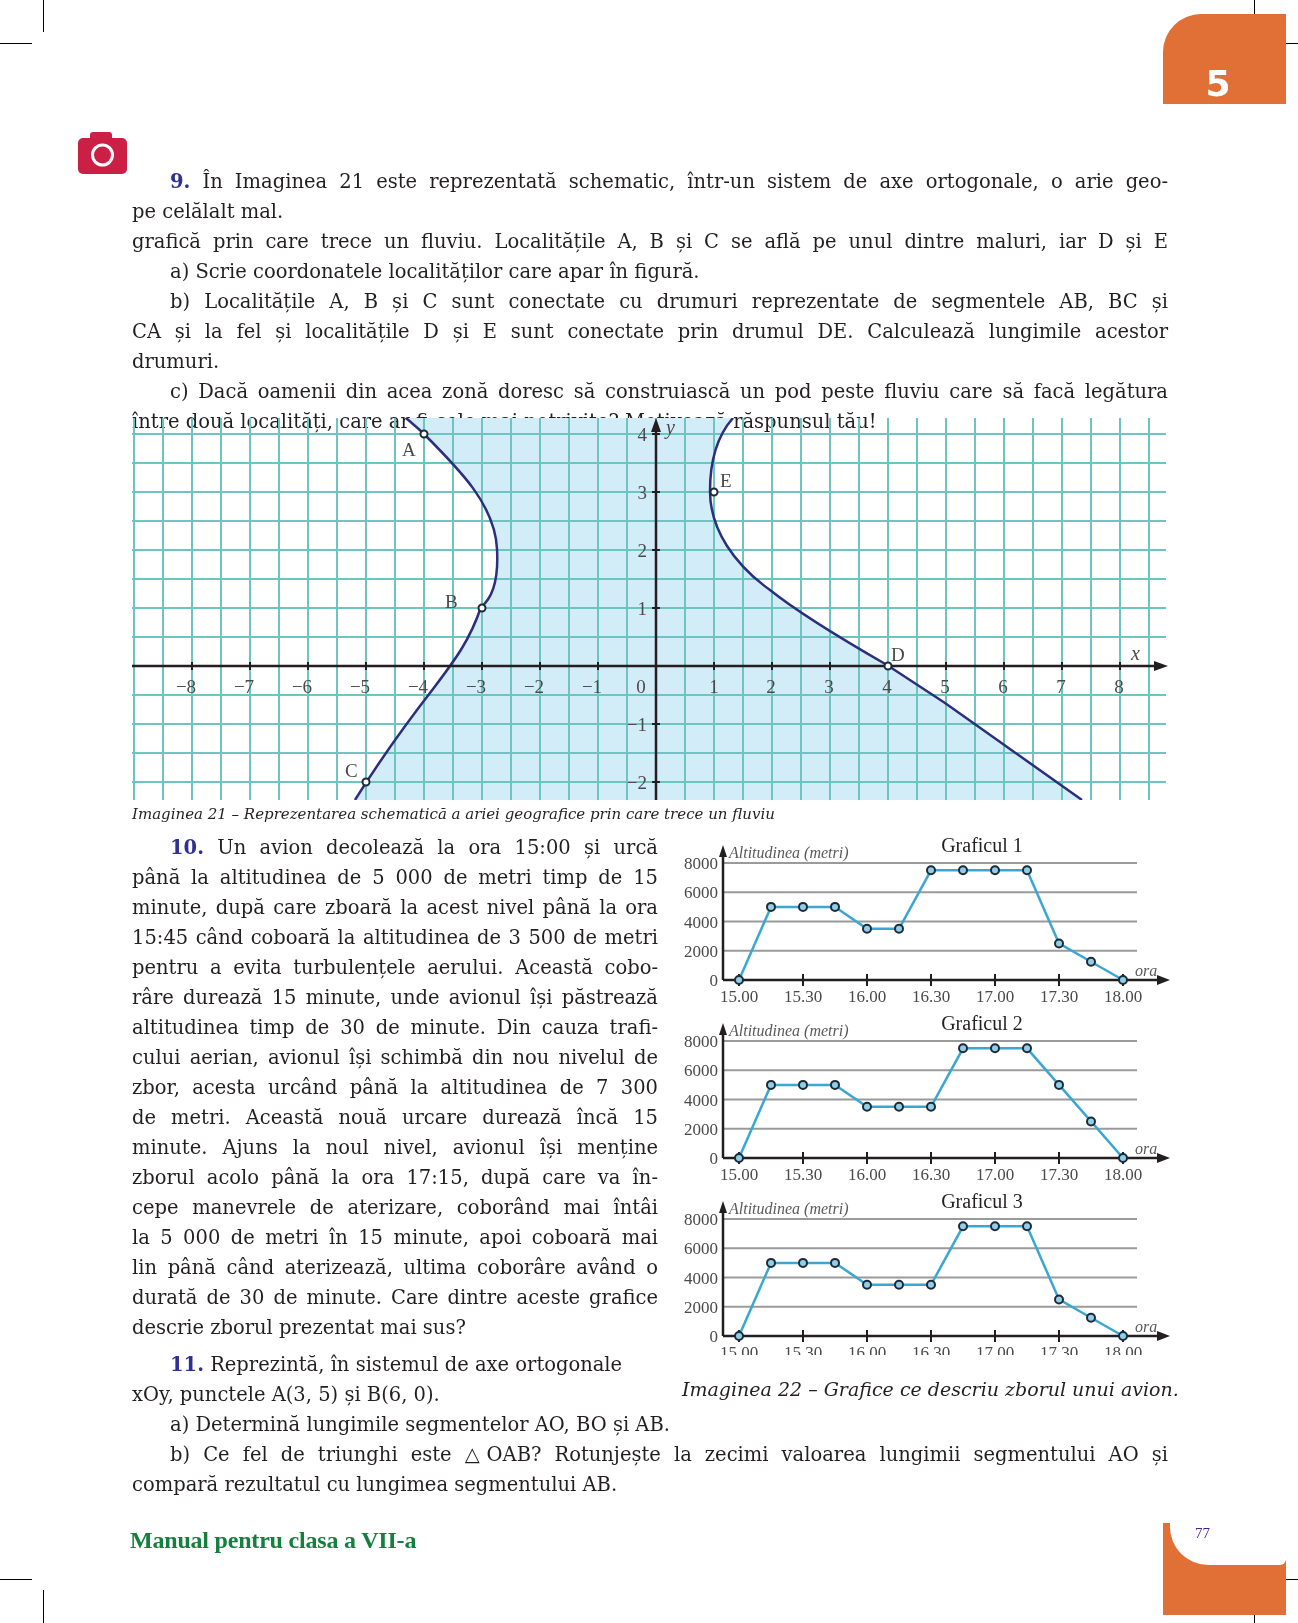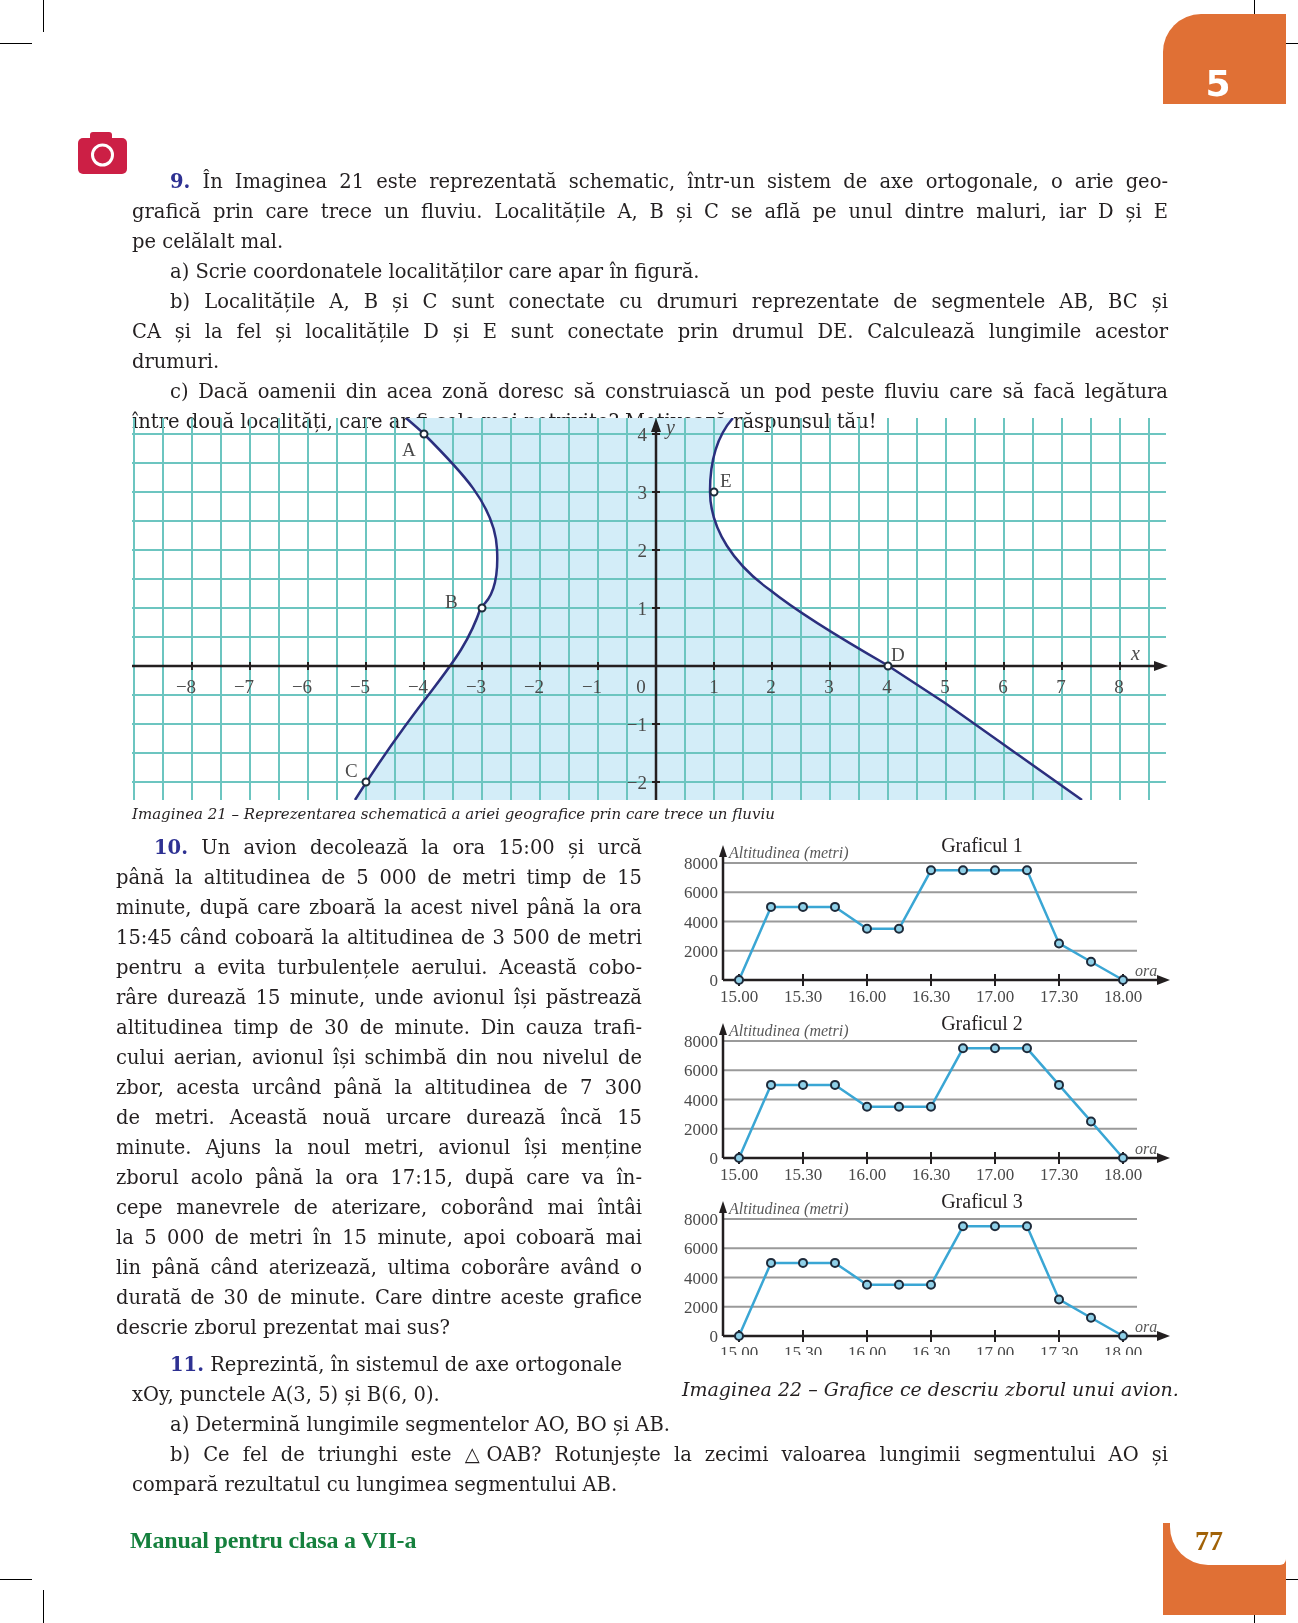--- a/index.html
+++ b/index.html
@@ -7,22 +7,22 @@
          font-family:"DejaVu Serif", "Liberation Serif", serif; color:#231f20; }
   .abs { position:absolute; }
   .crop { position:absolute; background:#000; }
   .tab-top { position:absolute; left:1163px; top:14px; width:123px; height:90px; background:#e07035;
              border-radius:38px 0 0 0; }
   .chapter-num { position:absolute; left:1200px; top:64px; width:36px; text-align:center; color:#fff;
              font-family:"DejaVu Sans", sans-serif; font-weight:bold; font-size:36px; line-height:40px; }
   .tab-bottom { position:absolute; left:1163px; top:1523px; width:123px; height:92px; background:#e07035; }
   .tab-bottom-cut { position:absolute; left:1170px; top:1523px; width:116px; height:42px; background:#fff;
              border-bottom-left-radius:38px; border-bottom-right-radius:6px; }
-  .page-num { position:absolute; left:1195px; top:1525px; font-family:"Liberation Serif", serif; font-weight:bold;
-             font-size:28px; color:#a16207; }
+  .page-num { position:absolute; left:1195px; top:1525px; font-family:"Liberation Serif", serif; font-weight:normal;
+             font-size:15px; color:#4c1d95; }
   .footer-title { position:absolute; left:130px; top:1527px; font-family:"Liberation Serif", serif; font-weight:bold;
              font-size:24px; color:#15803d; letter-spacing:-0.2px; }
   .camera { position:absolute; left:78px; top:132px; width:49px; height:42px; }
   .text-block { position:absolute; font-family:"DejaVu Serif", serif; font-size:19.5px; line-height:30px;
              color:#231f20; text-align:justify; }
   .line { display:block; white-space:nowrap; }
   .justify { text-align:justify; text-align-last:justify; white-space:normal; }
   .num { color:#2e3192; font-weight:bold; }
   .caption { position:absolute; font-style:italic; font-size:15px; color:#231f20; white-space:nowrap; }
   svg text { font-family:"Liberation Serif", serif; }
@@ -48,22 +48,22 @@
   <rect x="0" y="6" width="49" height="36" rx="5" fill="#cc1f45"></rect>
   <rect x="12" y="0" width="22" height="10" rx="3" fill="#cc1f45"></rect>
   <circle cx="24.5" cy="23" r="10" fill="none" stroke="#ffffff" stroke-width="3"></circle>
 </svg>
 
 <div class="text-block" style="left:132px;top:139px;width:1036px;">
   <span class="line justify" style="text-indent:38px;margin-top:28px;">
     <span class="num">9.</span>
     <span>În Imaginea 21 este reprezentată schematic, într-un sistem de axe ortogonale, o arie geo-</span>
   </span>
+  <span class="line">pe celălalt mal.</span>
   <span class="line justify">grafică prin care trece un fluviu. Localitățile A, B și C se află pe unul dintre maluri, iar D și E</span>
-  <span class="line">pe celălalt mal.</span>
   <span class="line" style="padding-left:38px;">a) Scrie coordonatele localităților care apar în figură.</span>
   <span class="line justify" style="text-indent:38px;">b) Localitățile A, B și C sunt conectate cu drumuri reprezentate de segmentele AB, BC și</span>
   <span class="line justify">CA și la fel și localitățile D și E sunt conectate prin drumul DE. Calculează lungimile acestor</span>
   <span class="line">drumuri.</span>
   <span class="line justify" style="text-indent:38px;">c) Dacă oamenii din acea zonă doresc să construiască un pod peste fluviu care să facă legătura</span>
   <span class="line">între două localități, care ar fi cele mai potrivite? Motivează răspunsul tău!</span>
 </div>
 
 <svg class="abs" style="left:132px;top:415px;" width="1036" height="388" viewBox="132 415 1036 388">
   <defs>
@@ -216,35 +216,35 @@
     <text x="402" y="456">A</text>
     <text x="445" y="608">B</text>
     <text x="345" y="777">C</text>
     <text x="891" y="661">D</text>
     <text x="720" y="487">E</text>
   </g>
 </svg>
 
 <div class="caption" style="left:132px;top:805px;">Imaginea 21 – Reprezentarea schematică a ariei geografice prin care trece un fluviu</div>
 
-<div class="text-block" style="left:116px;top:833px;width:526px;">
+<div class="text-block" style="left:132px;top:833px;width:526px;">
   <span class="line justify" style="text-indent:38px;">
     <span class="num">10.</span>
     <span>Un avion decolează la ora 15:00 și urcă</span>
   </span>
   <span class="line justify">până la altitudinea de 5 000 de metri timp de 15</span>
   <span class="line justify">minute, după care zboară la acest nivel până la ora</span>
   <span class="line justify">15:45 când coboară la altitudinea de 3 500 de metri</span>
   <span class="line justify">pentru a evita turbulențele aerului. Această cobo-</span>
   <span class="line justify">râre durează 15 minute, unde avionul își păstrează</span>
   <span class="line justify">altitudinea timp de 30 de minute. Din cauza trafi-</span>
   <span class="line justify">cului aerian, avionul își schimbă din nou nivelul de</span>
   <span class="line justify">zbor, acesta urcând până la altitudinea de 7 300</span>
   <span class="line justify">de metri. Această nouă urcare durează încă 15</span>
-  <span class="line justify">minute. Ajuns la noul metri, avionul își menține</span>
+  <span class="line justify">minute. Ajuns la noul nivel, avionul își menține</span>
   <span class="line justify">zborul acolo până la ora 17:15, după care va în-</span>
   <span class="line justify">cepe manevrele de aterizare, coborând mai întâi</span>
   <span class="line justify">la 5 000 de metri în 15 minute, apoi coboară mai</span>
   <span class="line justify">lin până când aterizează, ultima coborâre având o</span>
   <span class="line justify">durată de 30 de minute. Care dintre aceste grafice</span>
   <span class="line">descrie zborul prezentat mai sus?</span>
 </div>
 
 <svg class="abs" style="left:670px;top:825px;" width="510" height="530" viewBox="670 825 510 530">
 

